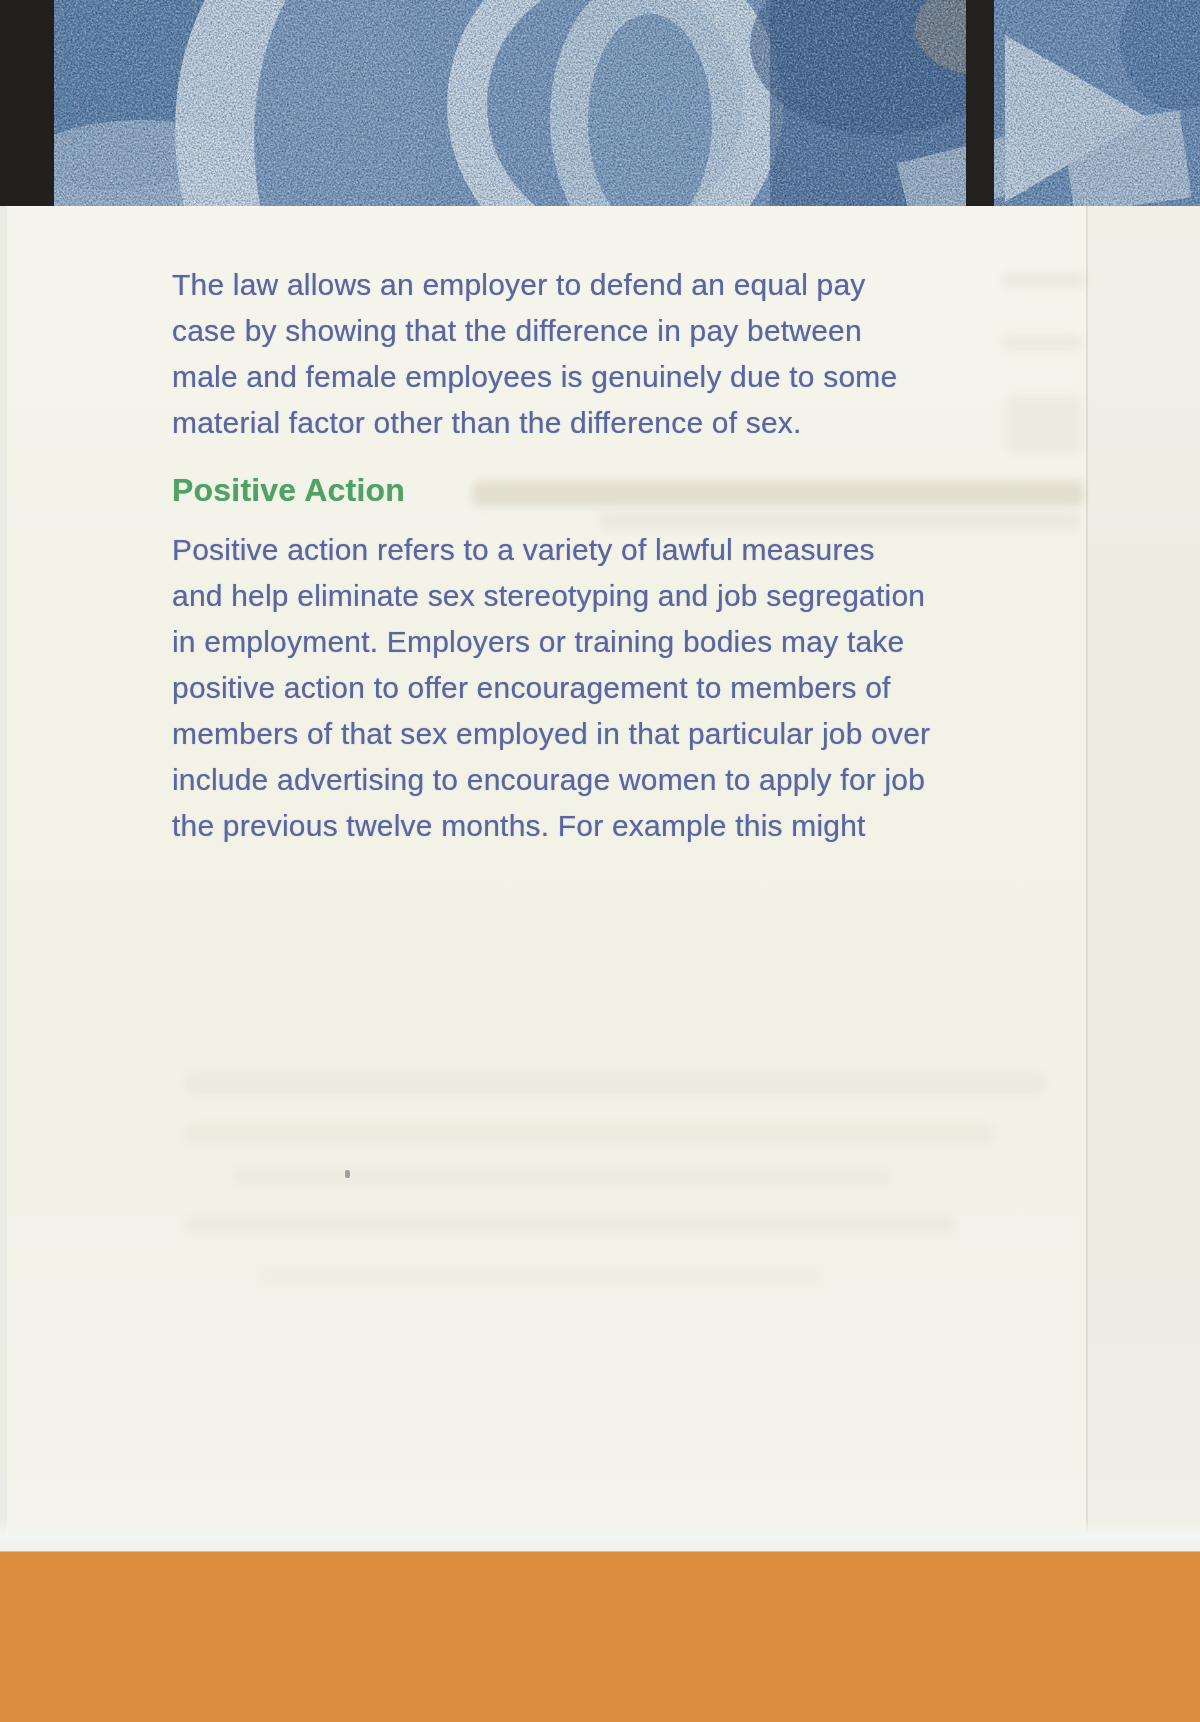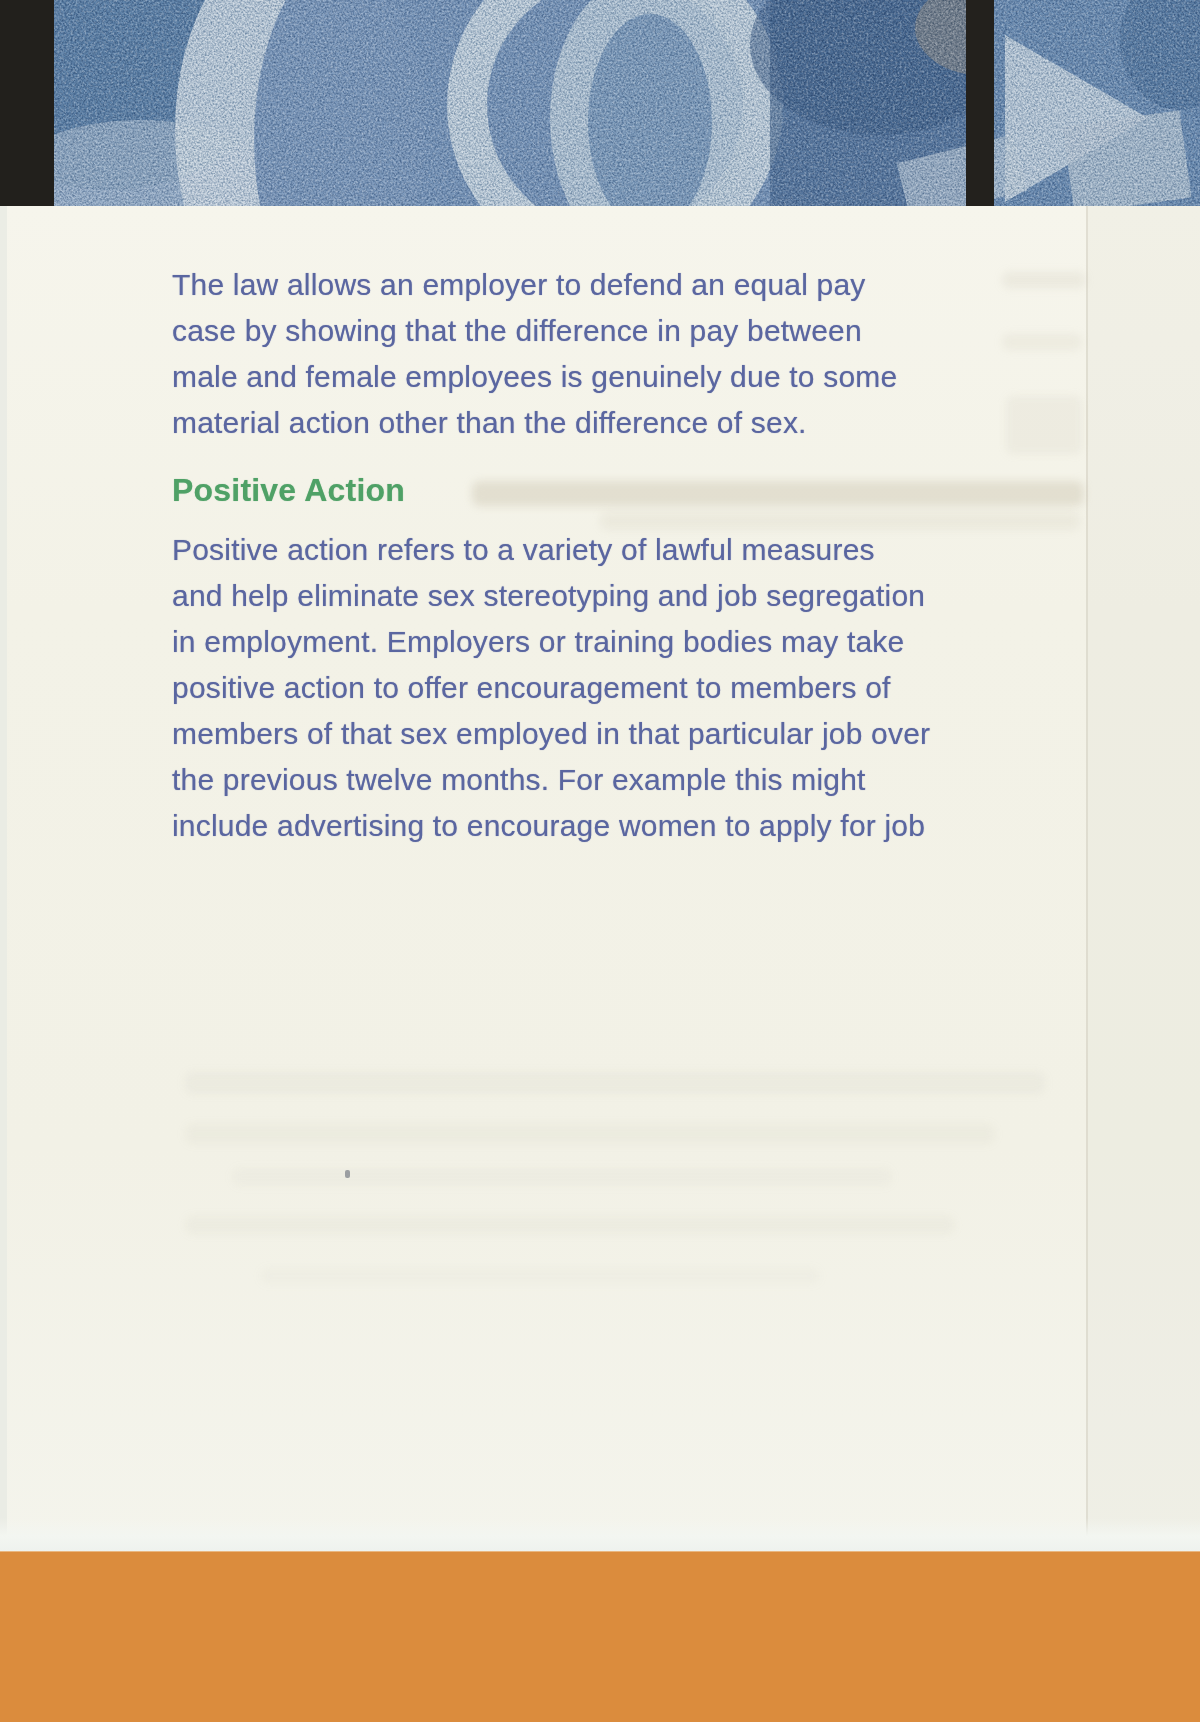--- a/index.html
+++ b/index.html
@@ -140,33 +140,33 @@
 
   <div class="page-body"></div>
   <div class="page-left-edge"></div>
   <div class="page-right-zone"></div>
   <div class="page-right-seam"></div>
 
   <div class="para" id="intro-para">
     <div class="textline">The law allows an employer to defend an equal pay</div>
     <div class="textline">case by showing that the difference in pay between</div>
     <div class="textline">male and female employees is genuinely due to some</div>
-    <div class="textline">material action other than the difference of sex.</div>
+    <div class="textline">material factor other than the difference of sex.</div>
   </div>
 
   <div id="section-heading">Positive Action</div>
 
   <div class="para" id="section-para">
     <div class="textline">Positive action refers to a variety of lawful measures</div>
     <div class="textline">and help eliminate sex stereotyping and job segregation</div>
     <div class="textline">in employment. Employers or training bodies may take</div>
     <div class="textline">positive action to offer encouragement to members of</div>
     <div class="textline">members of that sex employed in that particular job over</div>
+    <div class="textline">include advertising to encourage women to apply for job</div>
     <div class="textline">the previous twelve months. For example this might</div>
-    <div class="textline">include advertising to encourage women to apply for job</div>
   </div>
 
   <div class="ghost g-head"></div>
   <div class="ghost g-head2"></div>
   <div class="ghost g-r1"></div>
   <div class="ghost g-r2"></div>
   <div class="ghost g-r3"></div>
   <div class="ghost g-m1"></div>
   <div class="ghost g-m2"></div>
   <div class="ghost g-m3"></div>

